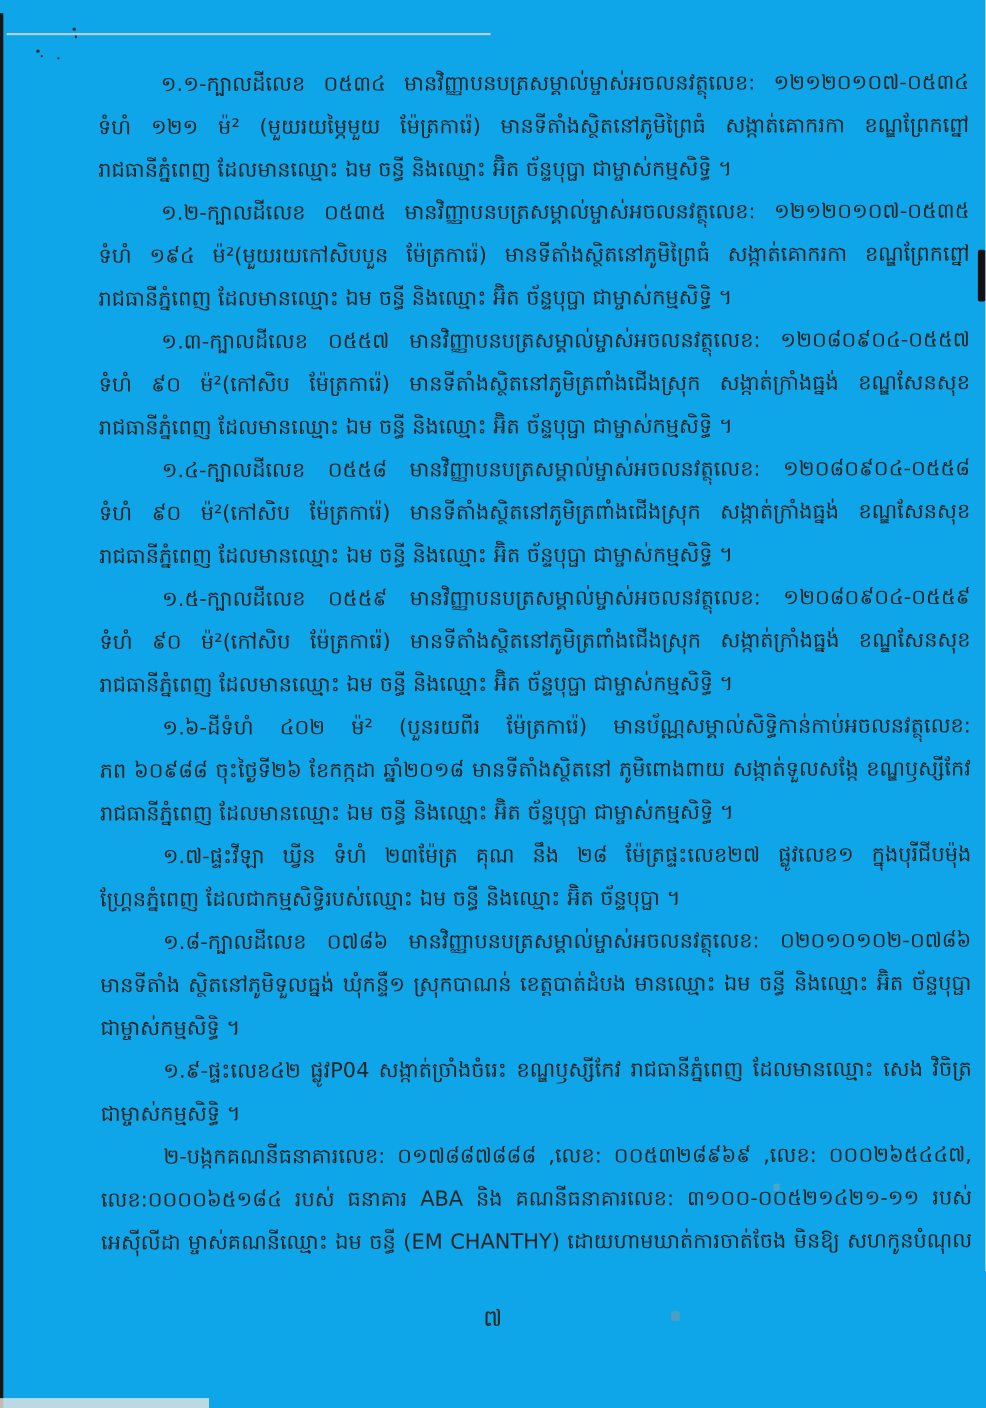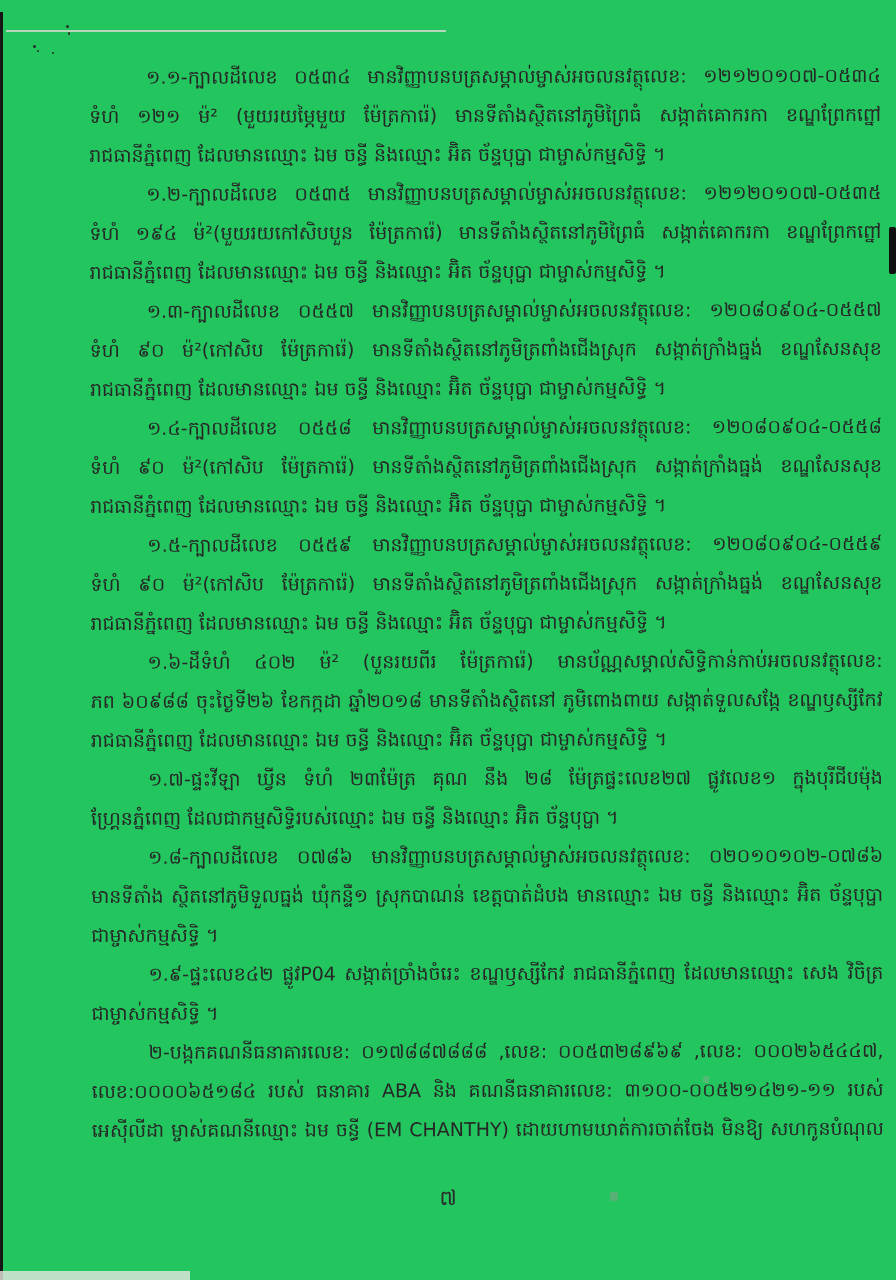--- a/index.html
+++ b/index.html
@@ -4,21 +4,21 @@
 <style>
   html, body {
     margin: 0;
     padding: 0;
     background: #fbfbf9;
   }
   .page {
     position: relative;
     width: 896px;
     height: 1280px;
-    background: #22c55e;
+    background: #0ea5e9;
     overflow: hidden;
     font-family: "DejaVu Sans", sans-serif;
   }
   .text-block {
     position: absolute;
     left: 89px;
     top: 58px;
     width: 792px;
     color: #262626;
     font-size: 19px;

